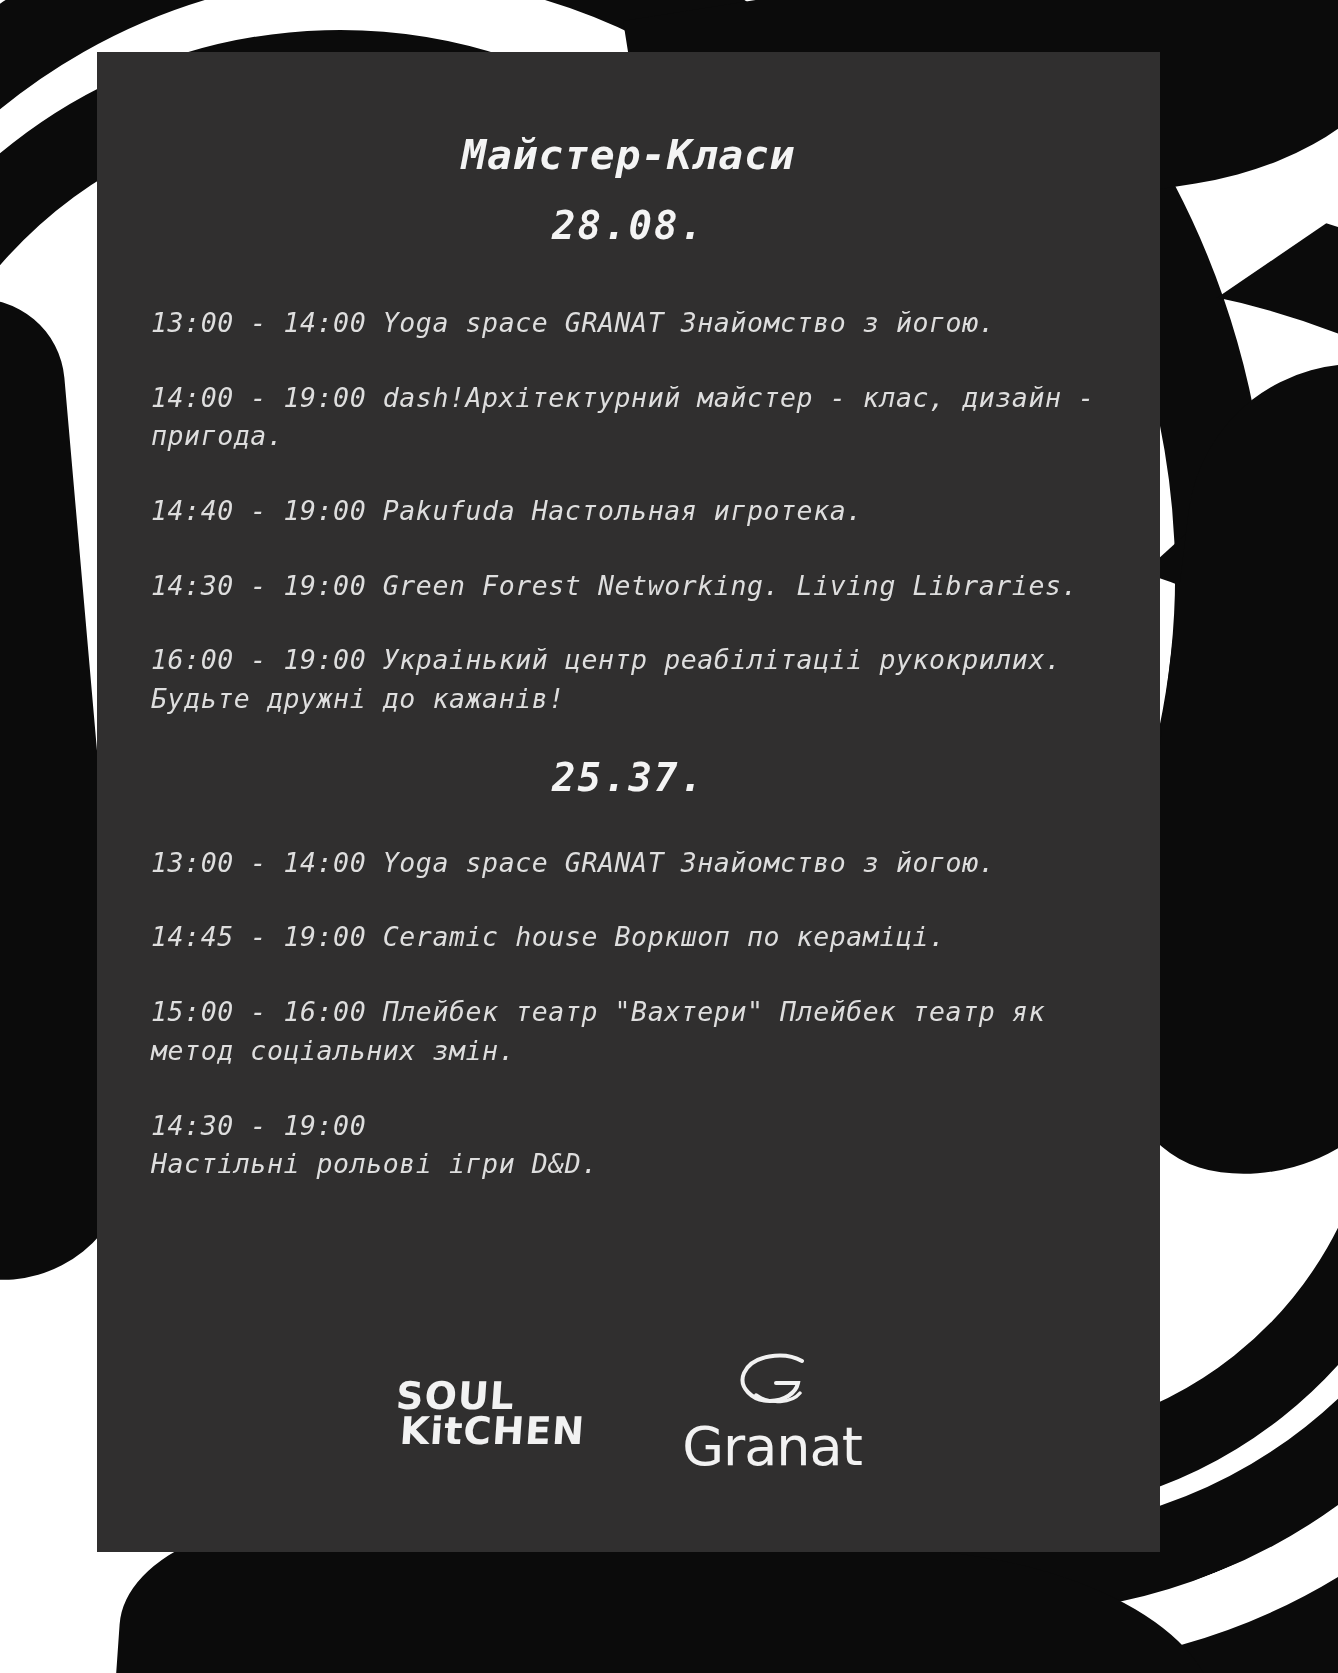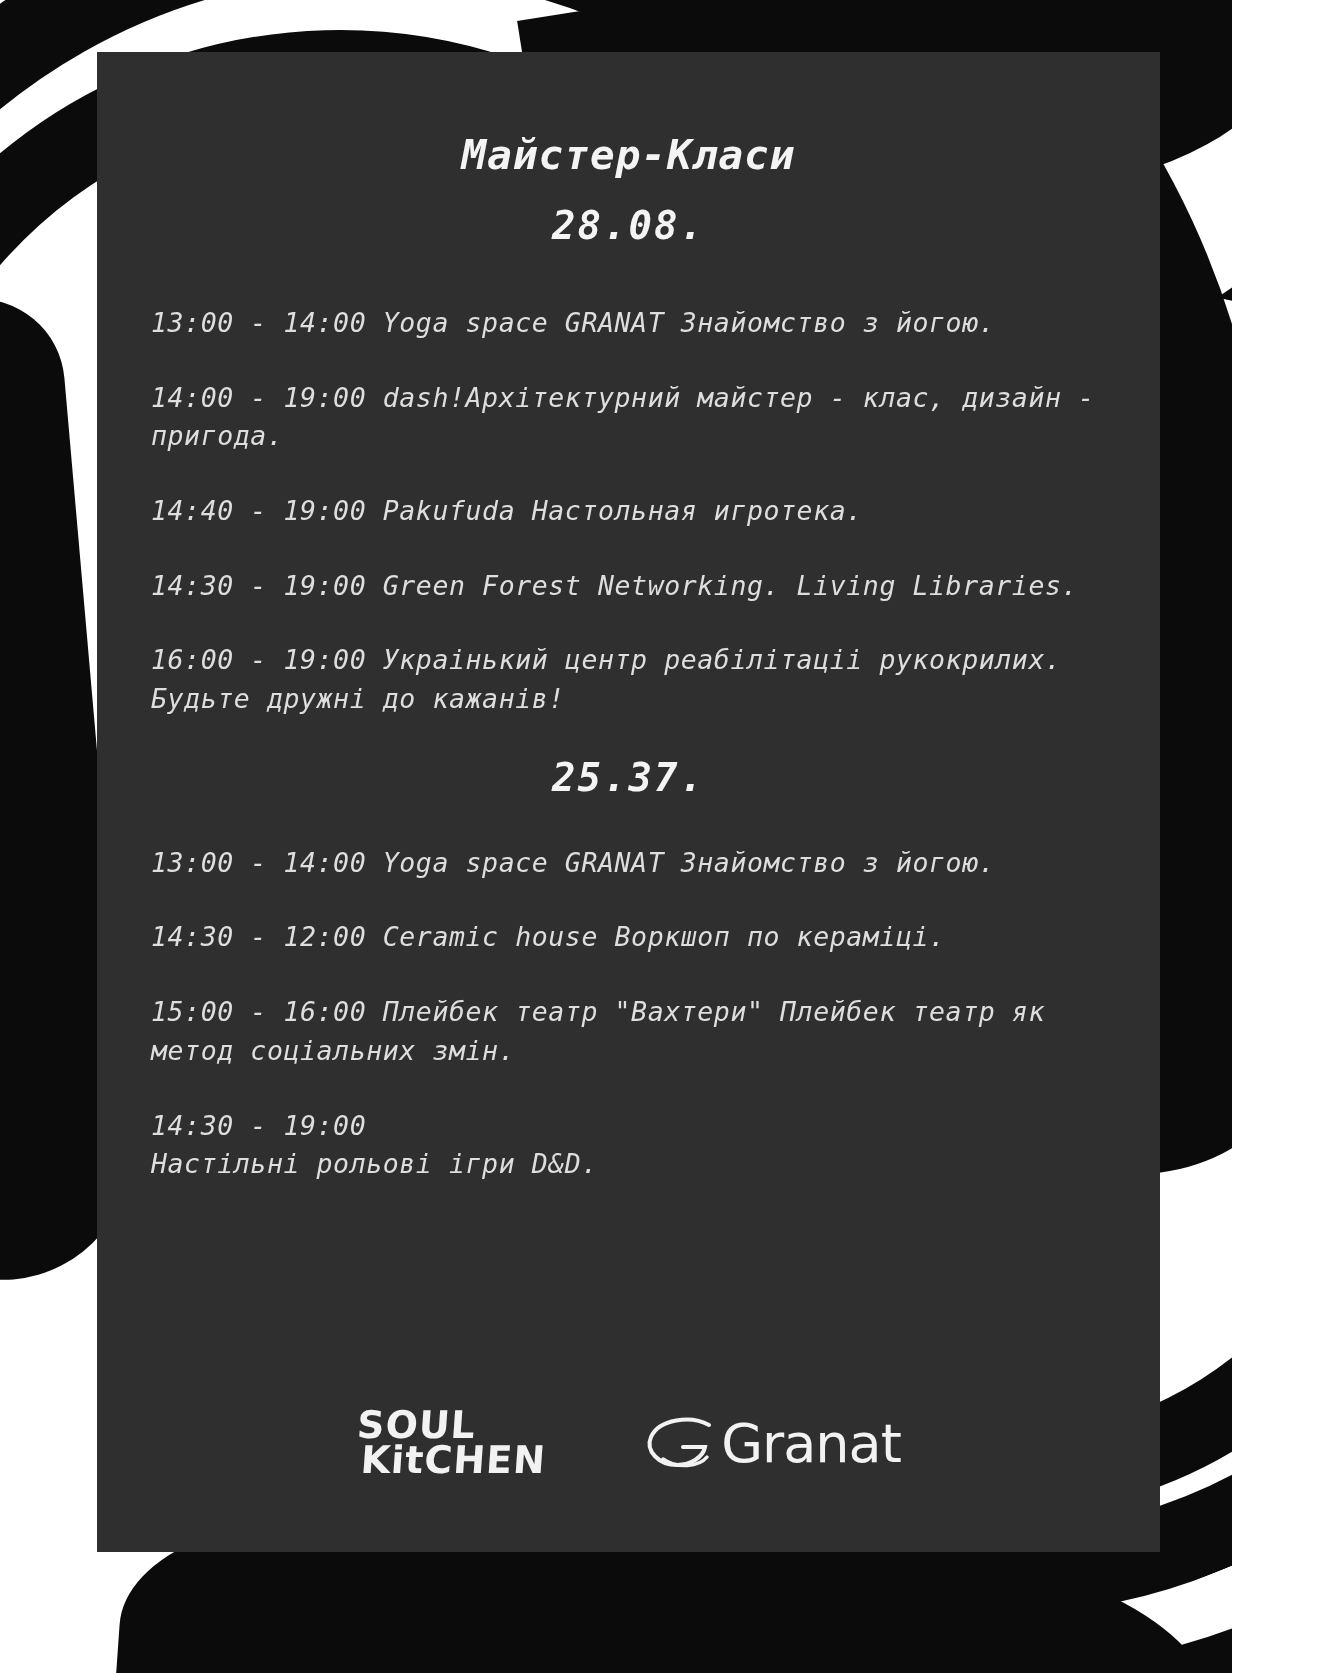--- a/index.html
+++ b/index.html
@@ -2,21 +2,21 @@
 <html lang="uk"><head>
 <meta charset="utf-8">
 <style>
   html, body {
     margin: 0;
     padding: 0;
     background: #ffffff;
   }
   .poster {
     position: relative;
-    width: 1232px;
+    width: 1338px;
     height: 1673px;
     overflow: hidden;
     background: #a3a3a3;
     font-family: "DejaVu Sans Mono", monospace;
   }
 
   
   .bg {
     position: absolute;
     inset: 0;
@@ -195,20 +195,21 @@
   }
   .logo-soul .l2 { margin-left: 6px; }
   .logo-granat {
     display: flex;
     align-items: center;
     gap: 6px;
     color: #f2f2f2;
     font-family: "DejaVu Sans", sans-serif;
     font-size: 54px;
     letter-spacing: -1px;
+    flex-direction: column;
   }
   .granat-mark { display: block; }
 </style>
 </head>
 <body>
 
 <div class="poster">
 
   <div class="bg">
     <div class="swirl s1"></div>
@@ -236,21 +237,21 @@
       <p class="entry">14:00 - 19:00 dash!Архітектурний майстер - клас, дизайн - пригода.</p>
       <p class="entry">14:40 - 19:00 Pakufuda Настольная игротека.</p>
       <p class="entry">14:30 - 19:00 Green Forest Networking. Living Libraries.</p>
       <p class="entry">16:00 - 19:00 Украінький центр реабілітаціі рукокрилих. Будьте дружні до кажанів!</p>
     </div>
 
     <div class="section-date">25.37.</div>
 
     <div>
       <p class="entry">13:00 - 14:00 Yoga space GRANAT Знайомство з йогою.</p>
-      <p class="entry">14:30 - 12:00 Ceramic house Воркшоп по кераміці.</p>
+      <p class="entry">14:45 - 19:00 Ceramic house Воркшоп по кераміці.</p>
       <p class="entry">15:00 - 16:00 Плейбек театр "Вахтери" Плейбек театр як метод соціальних змін.</p>
       <p class="entry">14:30 - 19:00
 Настільні рольові ігри D&amp;D.</p>
     </div>
 
     <div class="logos">
       <div class="logo-soul">
         <span class="l1">SOUL</span>
         <span class="l2">KitCHEN</span>
       </div>

